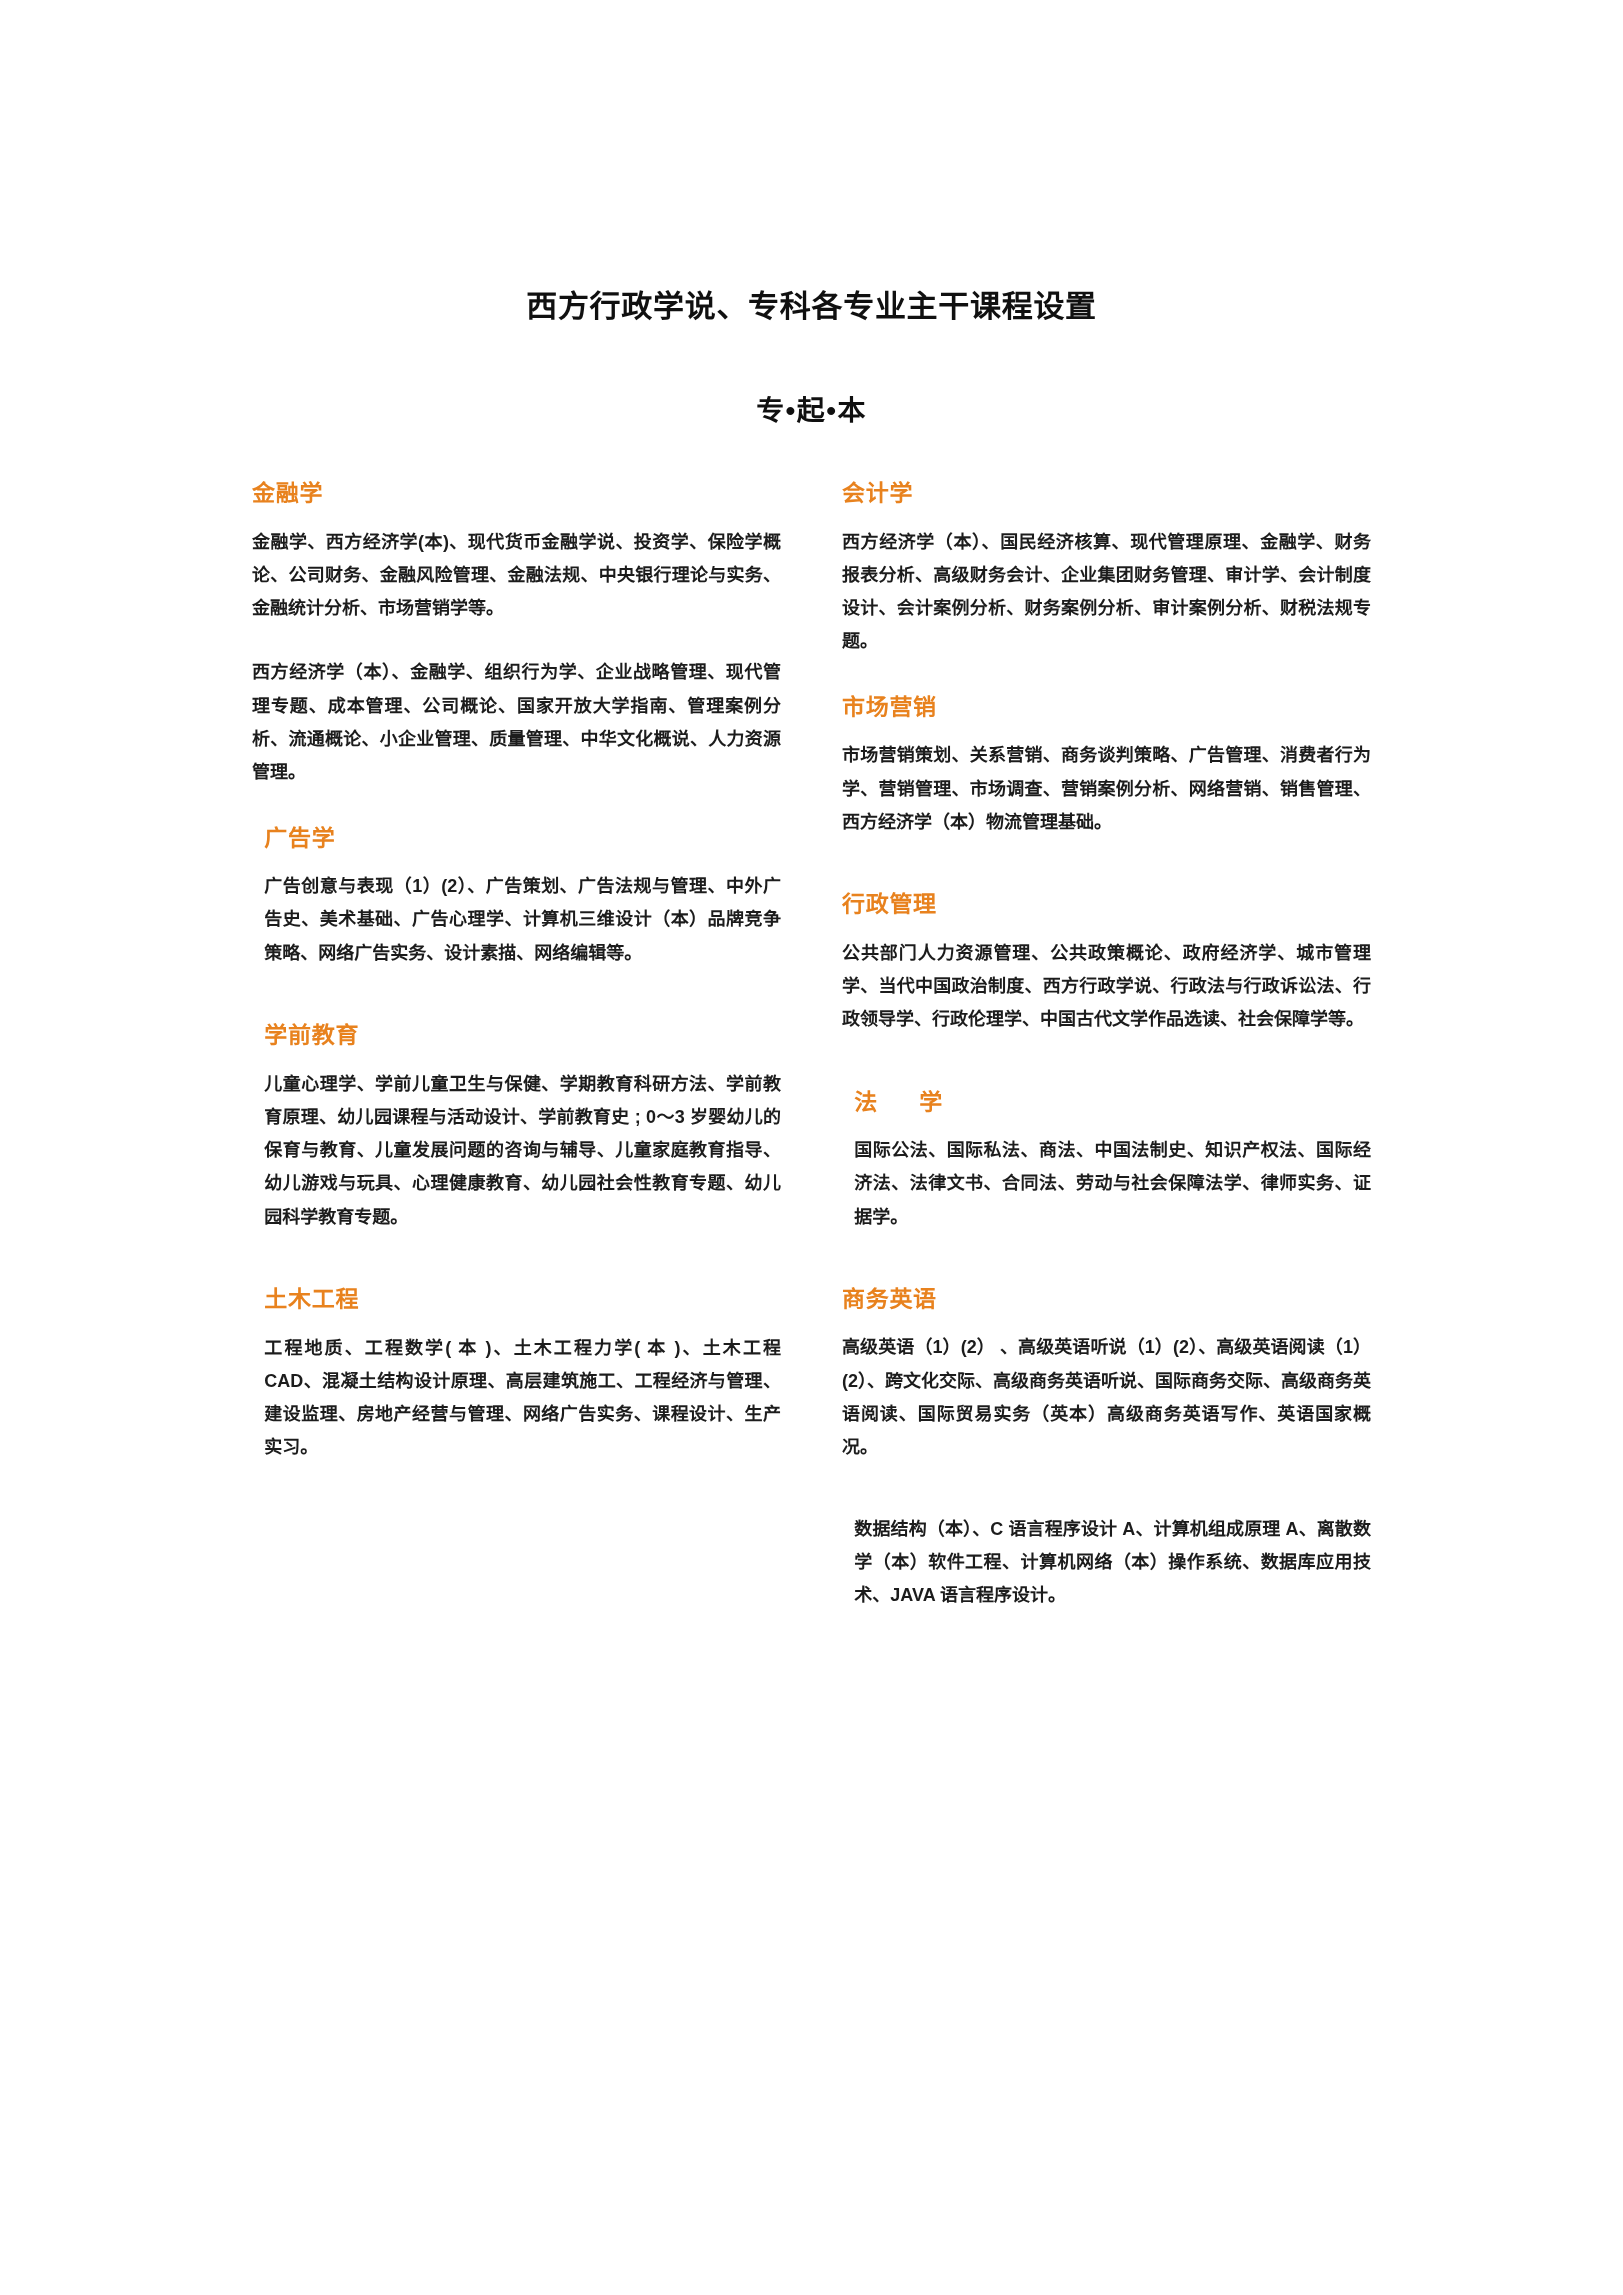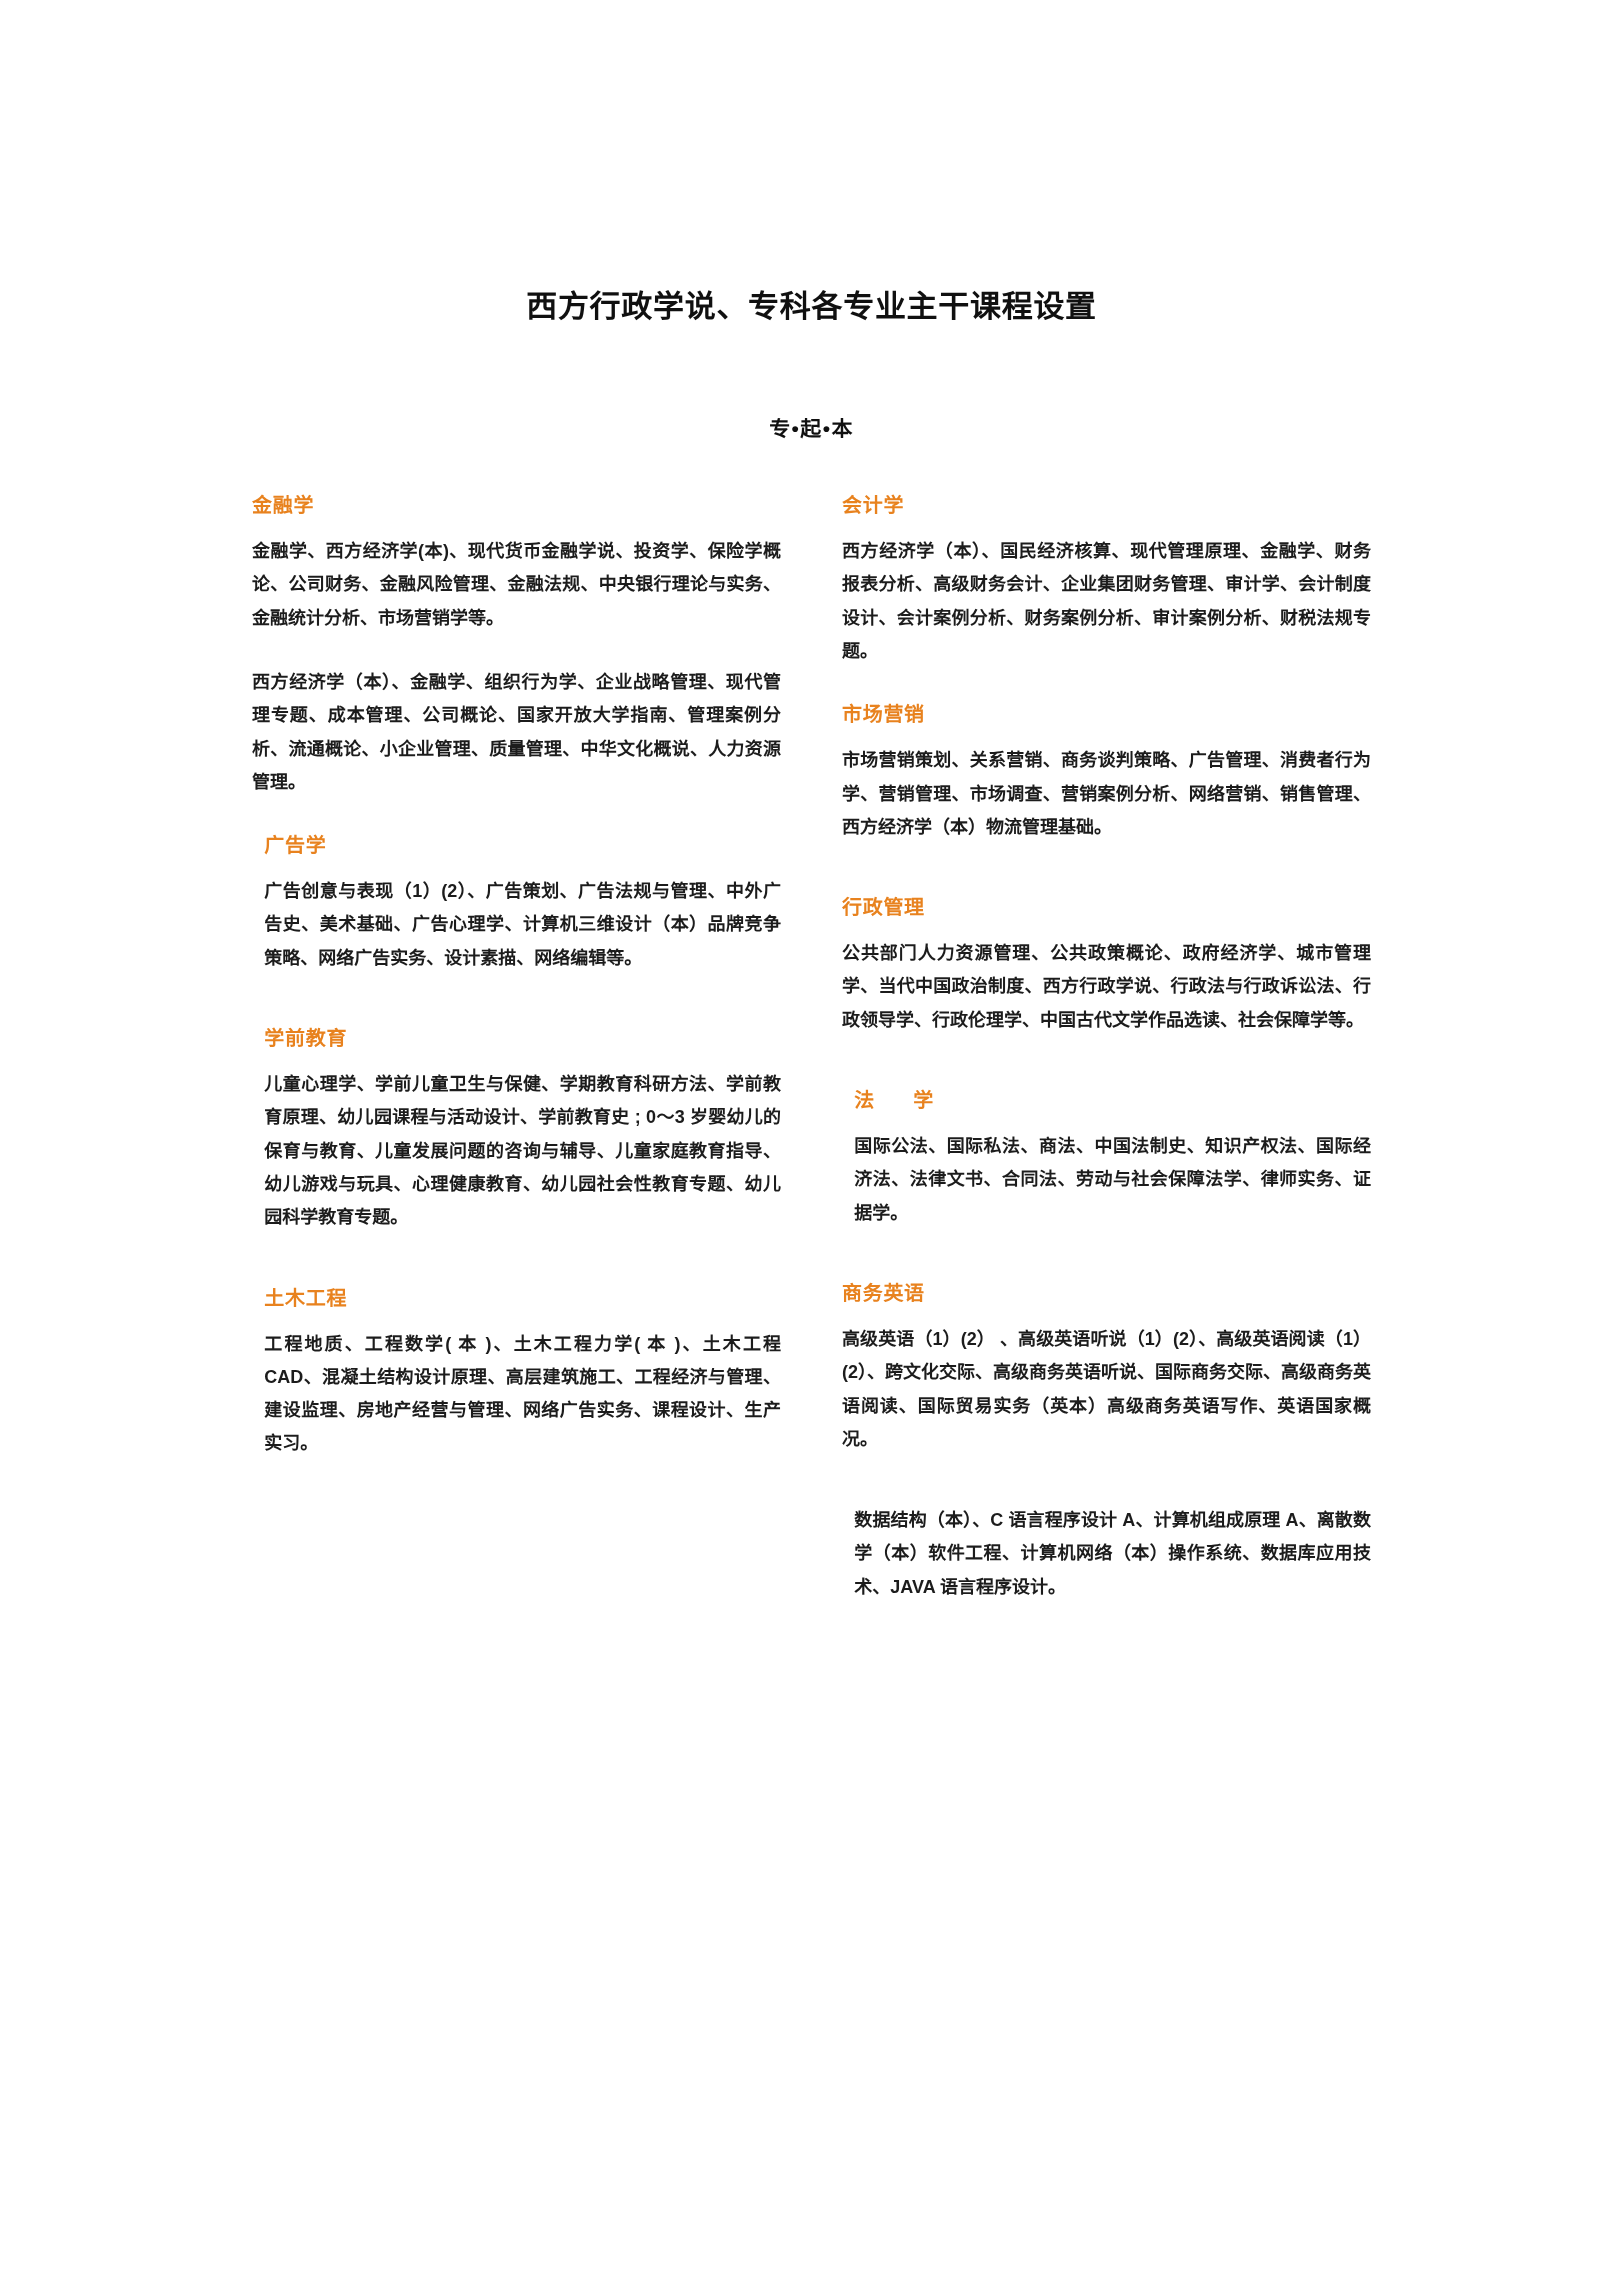--- a/index.html
+++ b/index.html
@@ -25,42 +25,42 @@
     text-align: center;
     font-size: 31px;
     font-weight: bold;
     letter-spacing: 0.7px;
     color: #101010;
     padding-top: 266px;
     line-height: 1.3;
   }
   .doc-subtitle {
     text-align: center;
-    font-size: 21px;
+    font-size: 28px;
     font-weight: bold;
     color: #101010;
-    margin-top: 85px;
+    margin-top: 61px;
     letter-spacing: 1.4px;
   }
   .columns {
     display: flex;
     flex-direction: row;
     gap: 61px;
     margin-top: 48px;
   }
   .column {
     flex: 1 1 0;
     min-width: 0;
   }
   .major-block {
     margin-bottom: 5.5px;
   }
   .major-title {
     color: #e8821e;
-    font-size: 20px;
+    font-size: 23px;
     font-weight: bold;
     line-height: 1.5;
     margin: 0 0 15px 0;
     letter-spacing: 0.7px;
   }
   .major-courses {
     font-size: 18px;
     line-height: 1.85;
     color: #1c1c1c;
     margin: 0;

